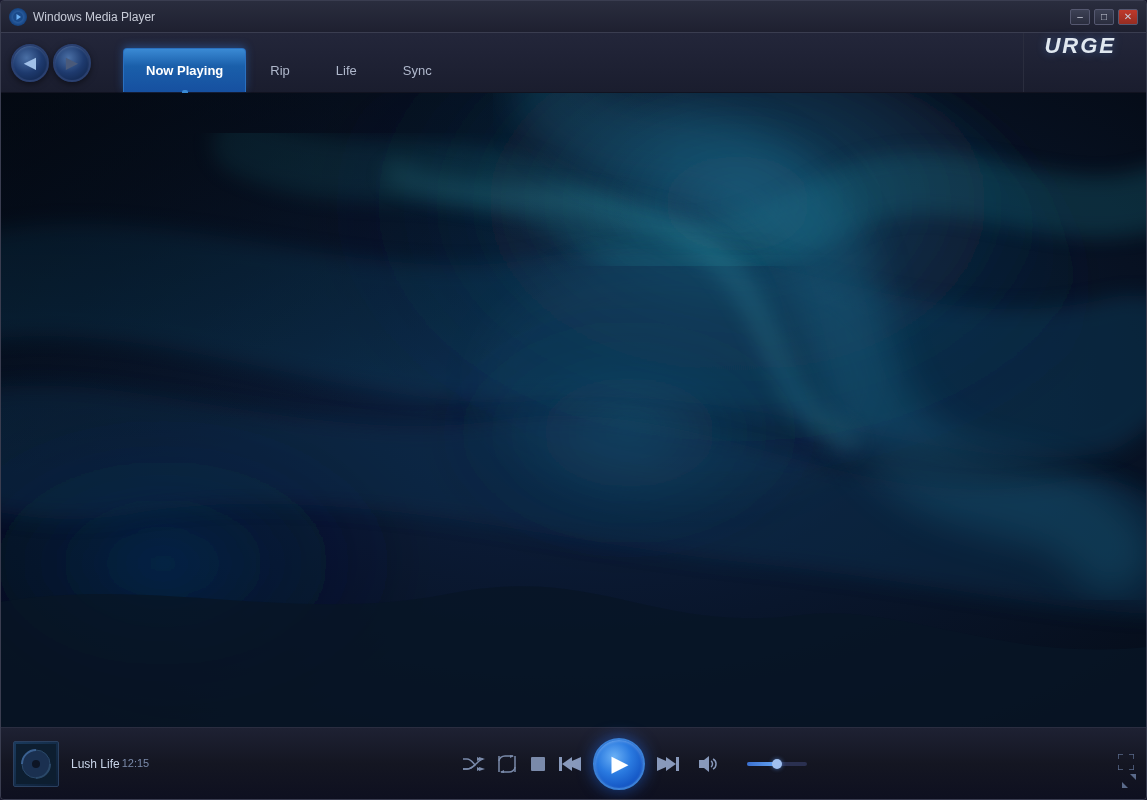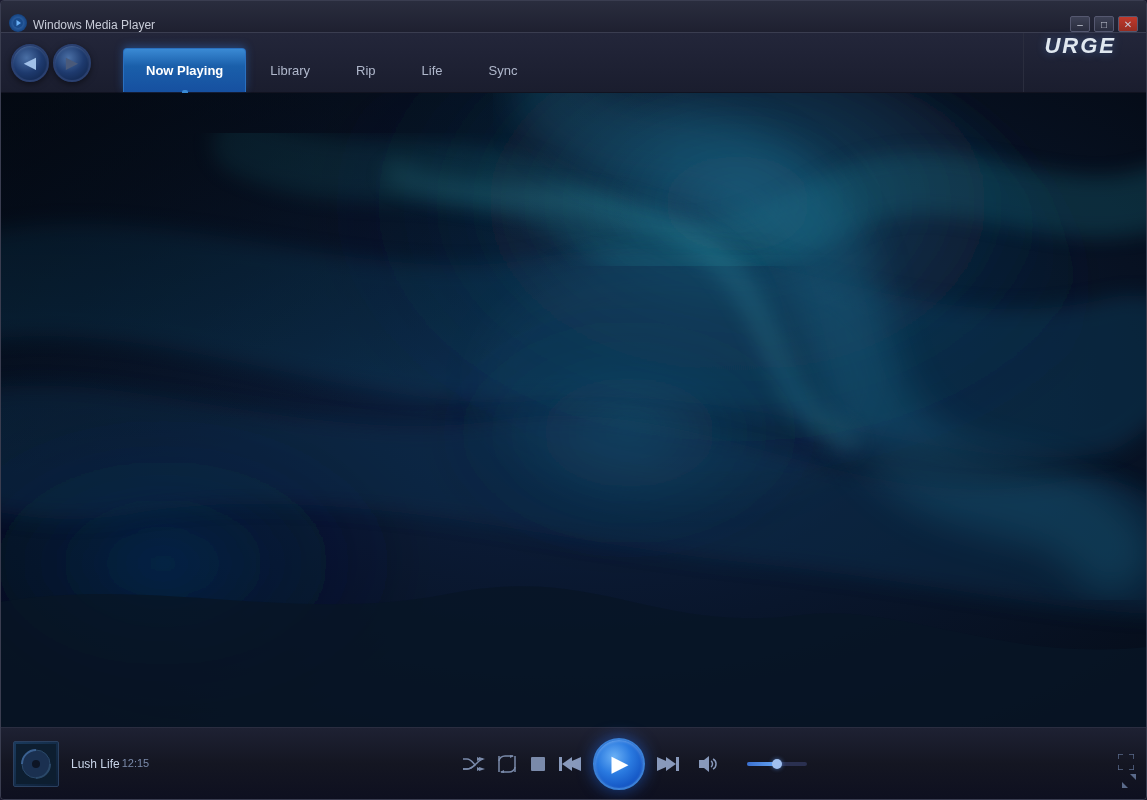--- a/index.html
+++ b/index.html
@@ -22,21 +22,21 @@
       flex-direction: column;
       border-radius: 4px;
       overflow: hidden;
     }
 
     
     .title-bar {
       height: 32px;
       background: linear-gradient(180deg, #2a2d3e 0%, #1e2030 100%);
       display: flex;
-      align-items: flex-end;
+      align-items: center;
       padding: 0 8px;
       border-bottom: 1px solid #3a3d50;
       flex-shrink: 0;
     }
     .title-bar-icon {
       width: 18px;
       height: 18px;
       margin-right: 6px;
       background: radial-gradient(circle, #4a7fc1 0%, #1a4a8a 60%, #0a2a5a 100%);
       border-radius: 50%;
@@ -352,21 +352,20 @@
       <div class="nav-circle-btn">
         <span class="arrow">◀</span>
       </div>
       <div class="nav-circle-btn">
         <span class="arrow" style="color:#4a5a7a;">▶</span>
       </div>
     </div>
 
     <div class="nav-tabs">
       <div class="nav-tab active">Now Playing</div>
-      <div class="nav-tab">Library</div>
       <div class="nav-tab">Rip</div>
       <div class="nav-tab">Life</div>
       <div class="nav-tab">Sync</div>
     </div>
 
     <div class="urge-area">
       <span class="urge-logo">URGE</span>
     </div>
   </div>
 

